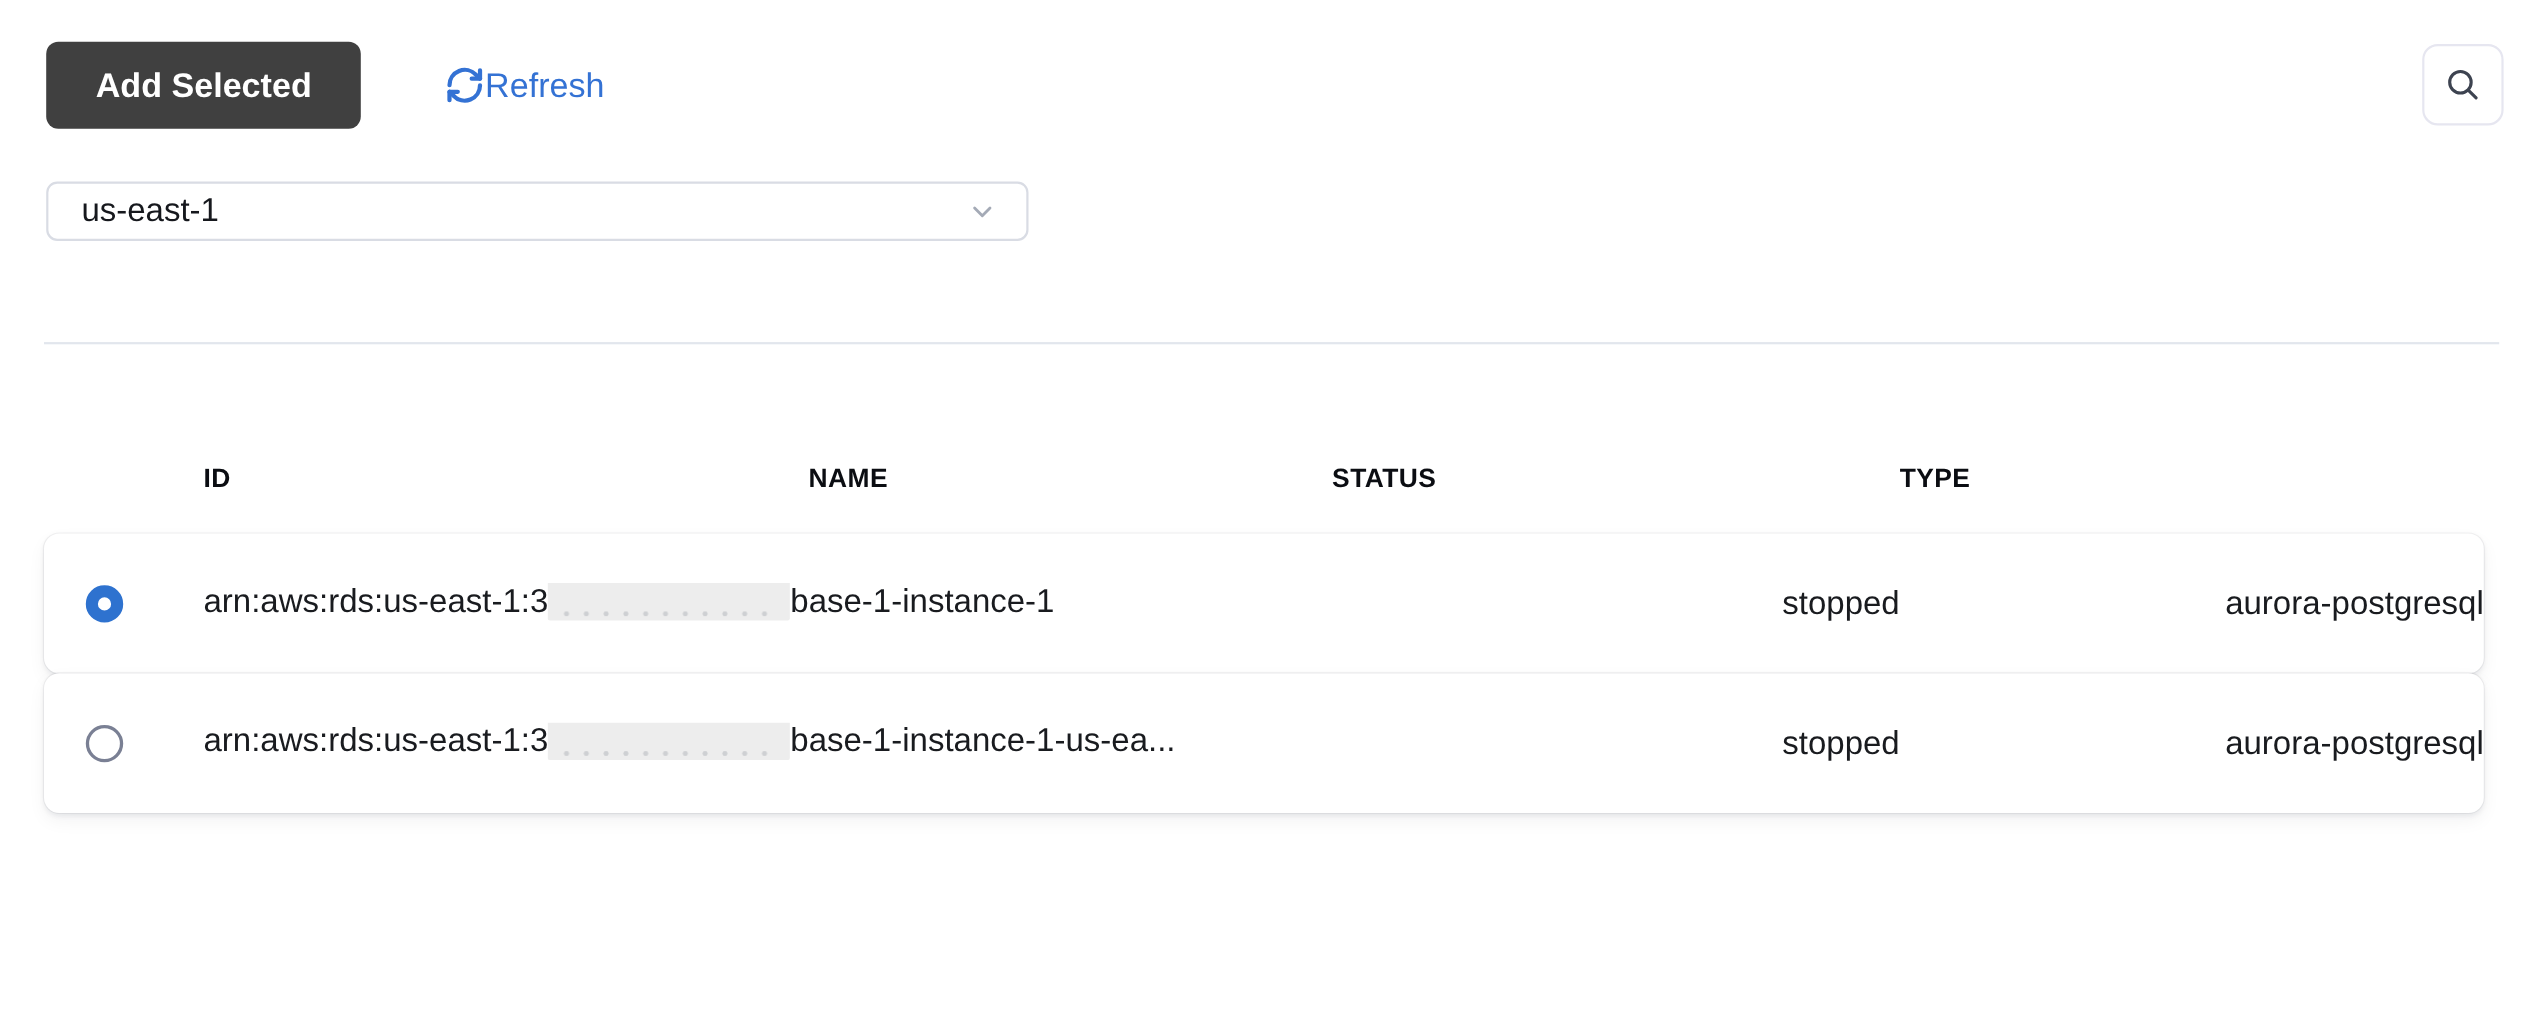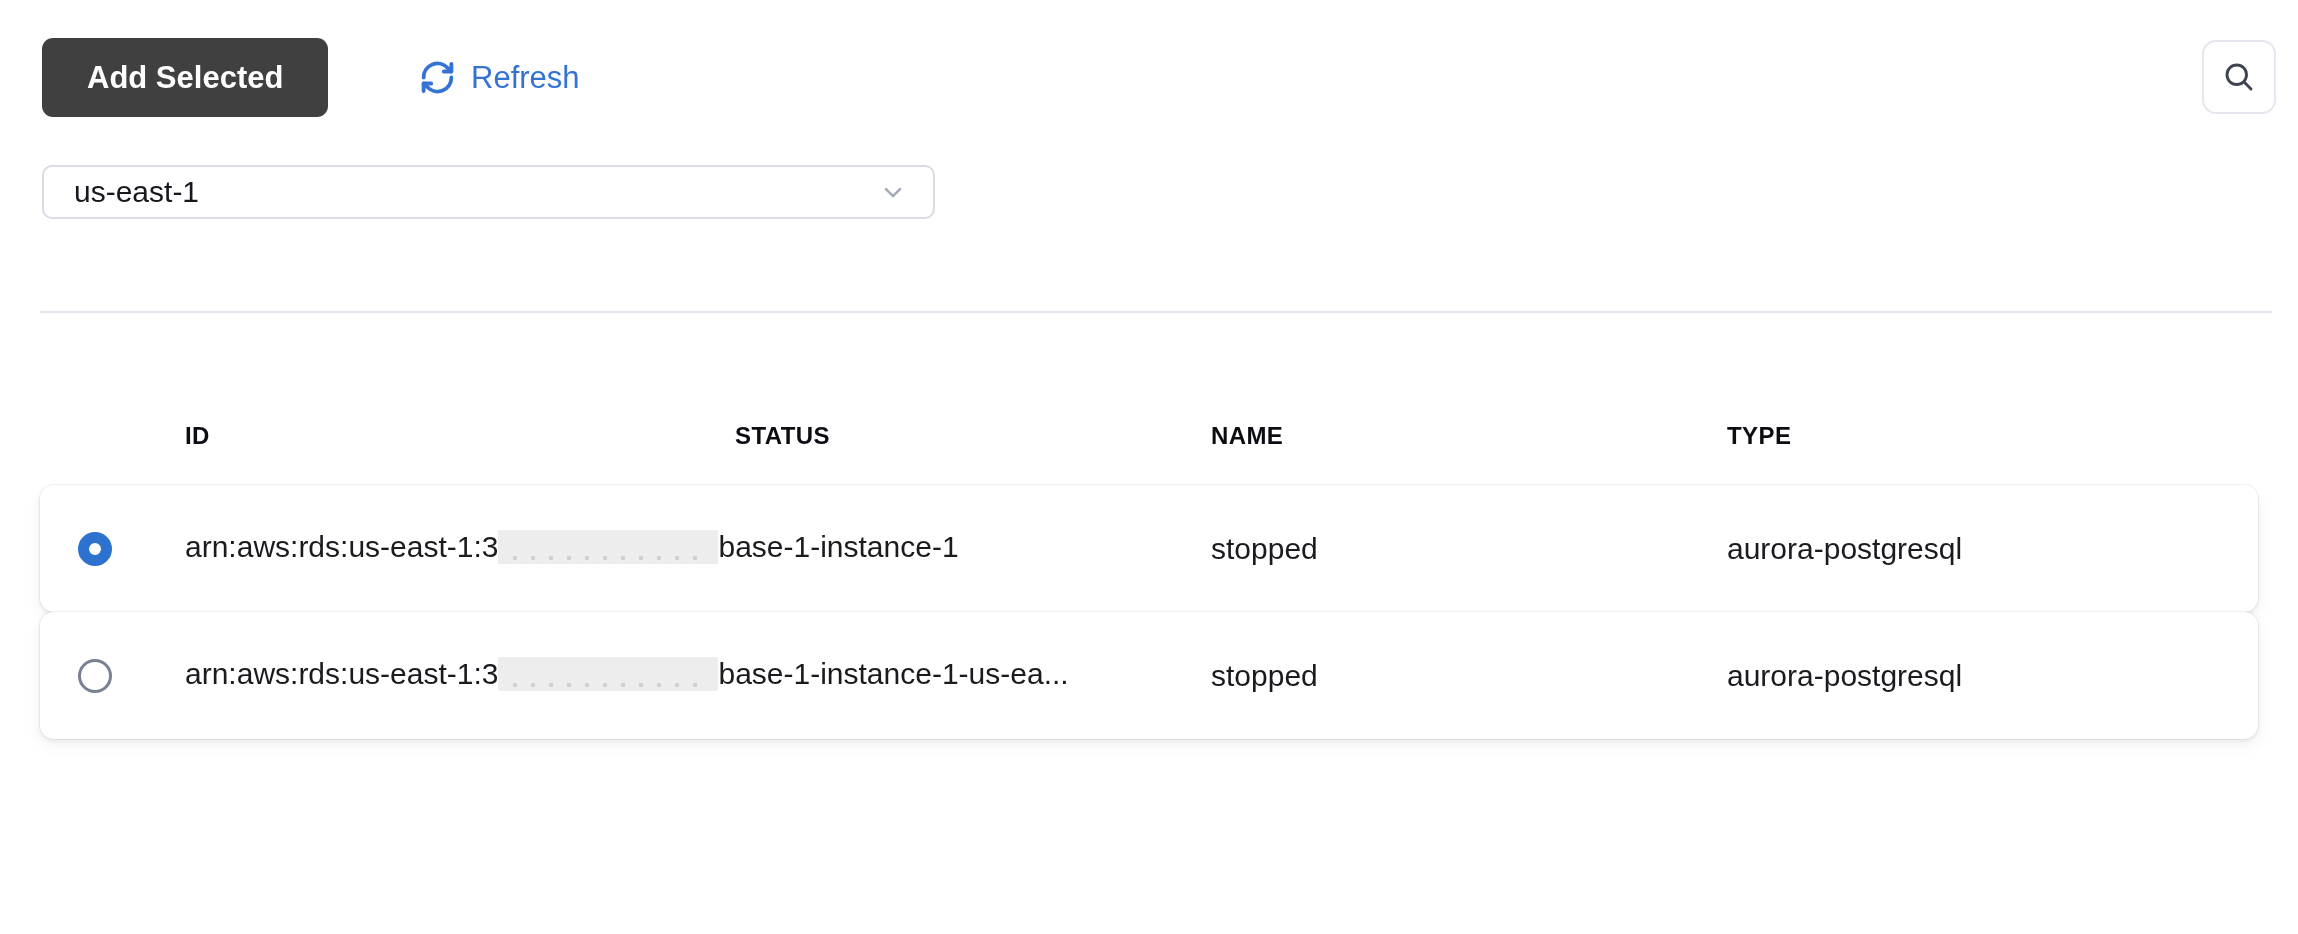--- a/index.html
+++ b/index.html
@@ -17,22 +17,22 @@
     position:absolute; left:42px; top:38px;
     height:79px; padding:0 45px;
     background:#404040; color:#ffffff;
     font-family:"Liberation Sans", sans-serif;
     font-size:31px; font-weight:700;
     border:none; border-radius:11px;
     display:flex; align-items:center; justify-content:center;
     cursor:pointer;
   }
   .refresh-link {
-    position:absolute; left:419px; top:38px; height:79px;
-    display:flex; align-items:center; gap:15px;
+    position:absolute; left:404px; top:38px; height:79px;
+    display:flex; align-items:center; 
     color:#3472d4; font-size:31px; font-weight:500;
     cursor:pointer;
   }
   .refresh-link svg { display:block; }
   .search-btn {
     position:absolute; top:40px; right:22px;
     width:74px; height:74px;
     background:#ffffff;
     border:2px solid #e6e6f0; border-radius:14px;
     display:flex; align-items:center; justify-content:center;
@@ -90,21 +90,21 @@
     background:#ededed; border-radius:2px;
     vertical-align:middle; transform:translateY(-3px);
     position:relative;
   }
   .redacted::after {
     content:""; position:absolute; left:8px; right:8px; bottom:3px; height:6px;
     background-image:radial-gradient(circle, #c9cbce 2px, transparent 2.6px);
     background-size:18px 6px; background-repeat:repeat-x;
     opacity:.85;
   }
-  .status-cell, .type-cell { white-space:nowrap; }
+  .status-cell, .type-cell { white-space:nowrap;text-align:right; }
 </style>
 </head>
 <body>
 
 <button class="btn-add">Add Selected</button>
 
 <div class="refresh-link">
   <span style="display:flex;">
     <svg width="37" height="37" viewBox="0 0 24 24" fill="none" stroke="#3472d4" stroke-width="2.5" stroke-linecap="round" stroke-linejoin="round">
       <path d="M3 12a9 9 0 0 1 15.6-6.2L21 8.1"></path>
@@ -132,22 +132,22 @@
       <polyline points="6 9.5 12 15.5 18 9.5"></polyline>
     </svg>
   </span>
 </div>
 
 <div class="divider"></div>
 
 <div class="thead">
   <div></div>
   <div>ID</div>
+  <div>NAME</div>
   <div>STATUS</div>
-  <div>NAME</div>
   <div>TYPE</div>
 </div>
 
 <div class="rows">
 
   <div class="row-card">
     <div class="radio-cell">
       <div class="radio checked"></div>
     </div>
     <div class="id-cell"><span>arn:aws:rds:us-east-1:3</span><span class="redacted"></span><span>base-1-instance-1</span></div>

